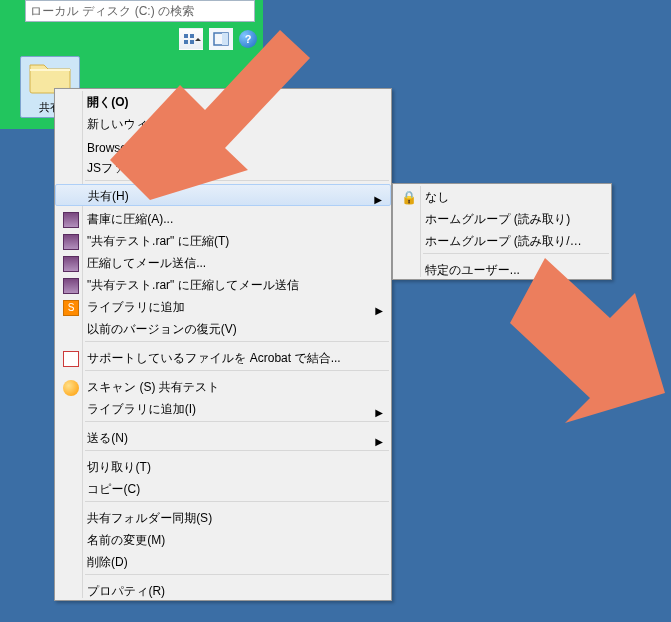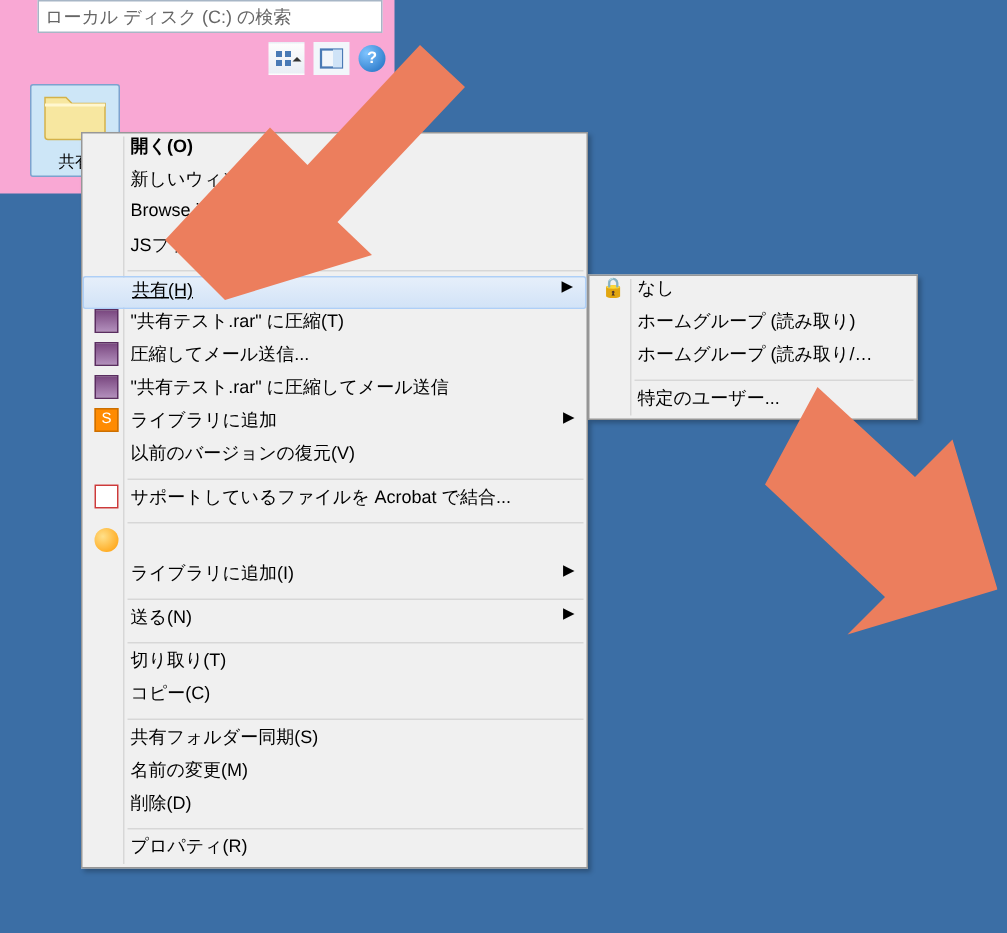--- a/index.html
+++ b/index.html
@@ -14,21 +14,21 @@
     position: relative;
   }
 
   
   .explorer {
     position: absolute;
     left: 0;
     top: 0;
     width: 264px;
     height: 130px;
-    background: #f9a8d4;
+    background: #22c55e;
     border: 1px solid #3b6ea5;
     border-top: none;
     border-left: none;
   }
   .search-box {
     position: absolute;
     top: 0;
     left: 25px;
     height: 22px;
     width: 230px;
@@ -91,31 +91,30 @@
     top: 88px;
     width: 338px;
   }
   .ctx-sub {
     left: 392px;
     top: 183px;
     width: 220px;
   }
   .ctx-item {
     display: flex;
-    align-items: flex-start;
+    align-items: flex-end;
     height: 22px;
     padding: 0 20px 0 4px;
     position: relative;
     white-space: nowrap;
   }
   .ctx-item.highlight {
     background: linear-gradient(#e6effa, #d2e3f7);
     border: 1px solid #aecff7;
     border-radius: 2px;
-    text-decoration: underline;
   }
   .ctx-iconcol {
     width: 24px;
     display: flex;
     align-items: center;
     justify-content: center;
     flex-shrink: 0;
   }
   .ctx-label {
     flex: 1;
@@ -233,20 +232,26 @@
 
   <div class="ctx-item highlight">
     <span class="ctx-iconcol"></span>
     <span class="ctx-label">共有(H)</span>
     <span class="ctx-arrow">▶</span>
   </div>
   <div class="ctx-item">
     <span class="ctx-iconcol">
         <span class="mini rar"></span>
       </span>
+    <span class="ctx-label">書庫に圧縮(A)...</span>
+  </div>
+  <div class="ctx-item">
+    <span class="ctx-iconcol">
+        <span class="mini rar"></span>
+      </span>
     <span class="ctx-label">"共有テスト.rar" に圧縮(T)</span>
   </div>
   <div class="ctx-item">
     <span class="ctx-iconcol">
         <span class="mini rar"></span>
       </span>
     <span class="ctx-label">圧縮してメール送信...</span>
   </div>
   <div class="ctx-item">
     <span class="ctx-iconcol">
@@ -272,20 +277,21 @@
         <span class="mini acrobat"></span>
       </span>
     <span class="ctx-label">サポートしているファイルを Acrobat で結合...</span>
   </div>
   <div class="ctx-sep"></div>
 
   <div class="ctx-item">
     <span class="ctx-iconcol">
         <span class="mini scan"></span>
       </span>
+    <span class="ctx-label">スキャン (S) 共有テスト</span>
   </div>
   <div class="ctx-item">
     <span class="ctx-iconcol"></span>
     <span class="ctx-label">ライブラリに追加(I)</span>
     <span class="ctx-arrow">▶</span>
   </div>
   <div class="ctx-sep"></div>
 
   <div class="ctx-item">
     <span class="ctx-iconcol"></span>

